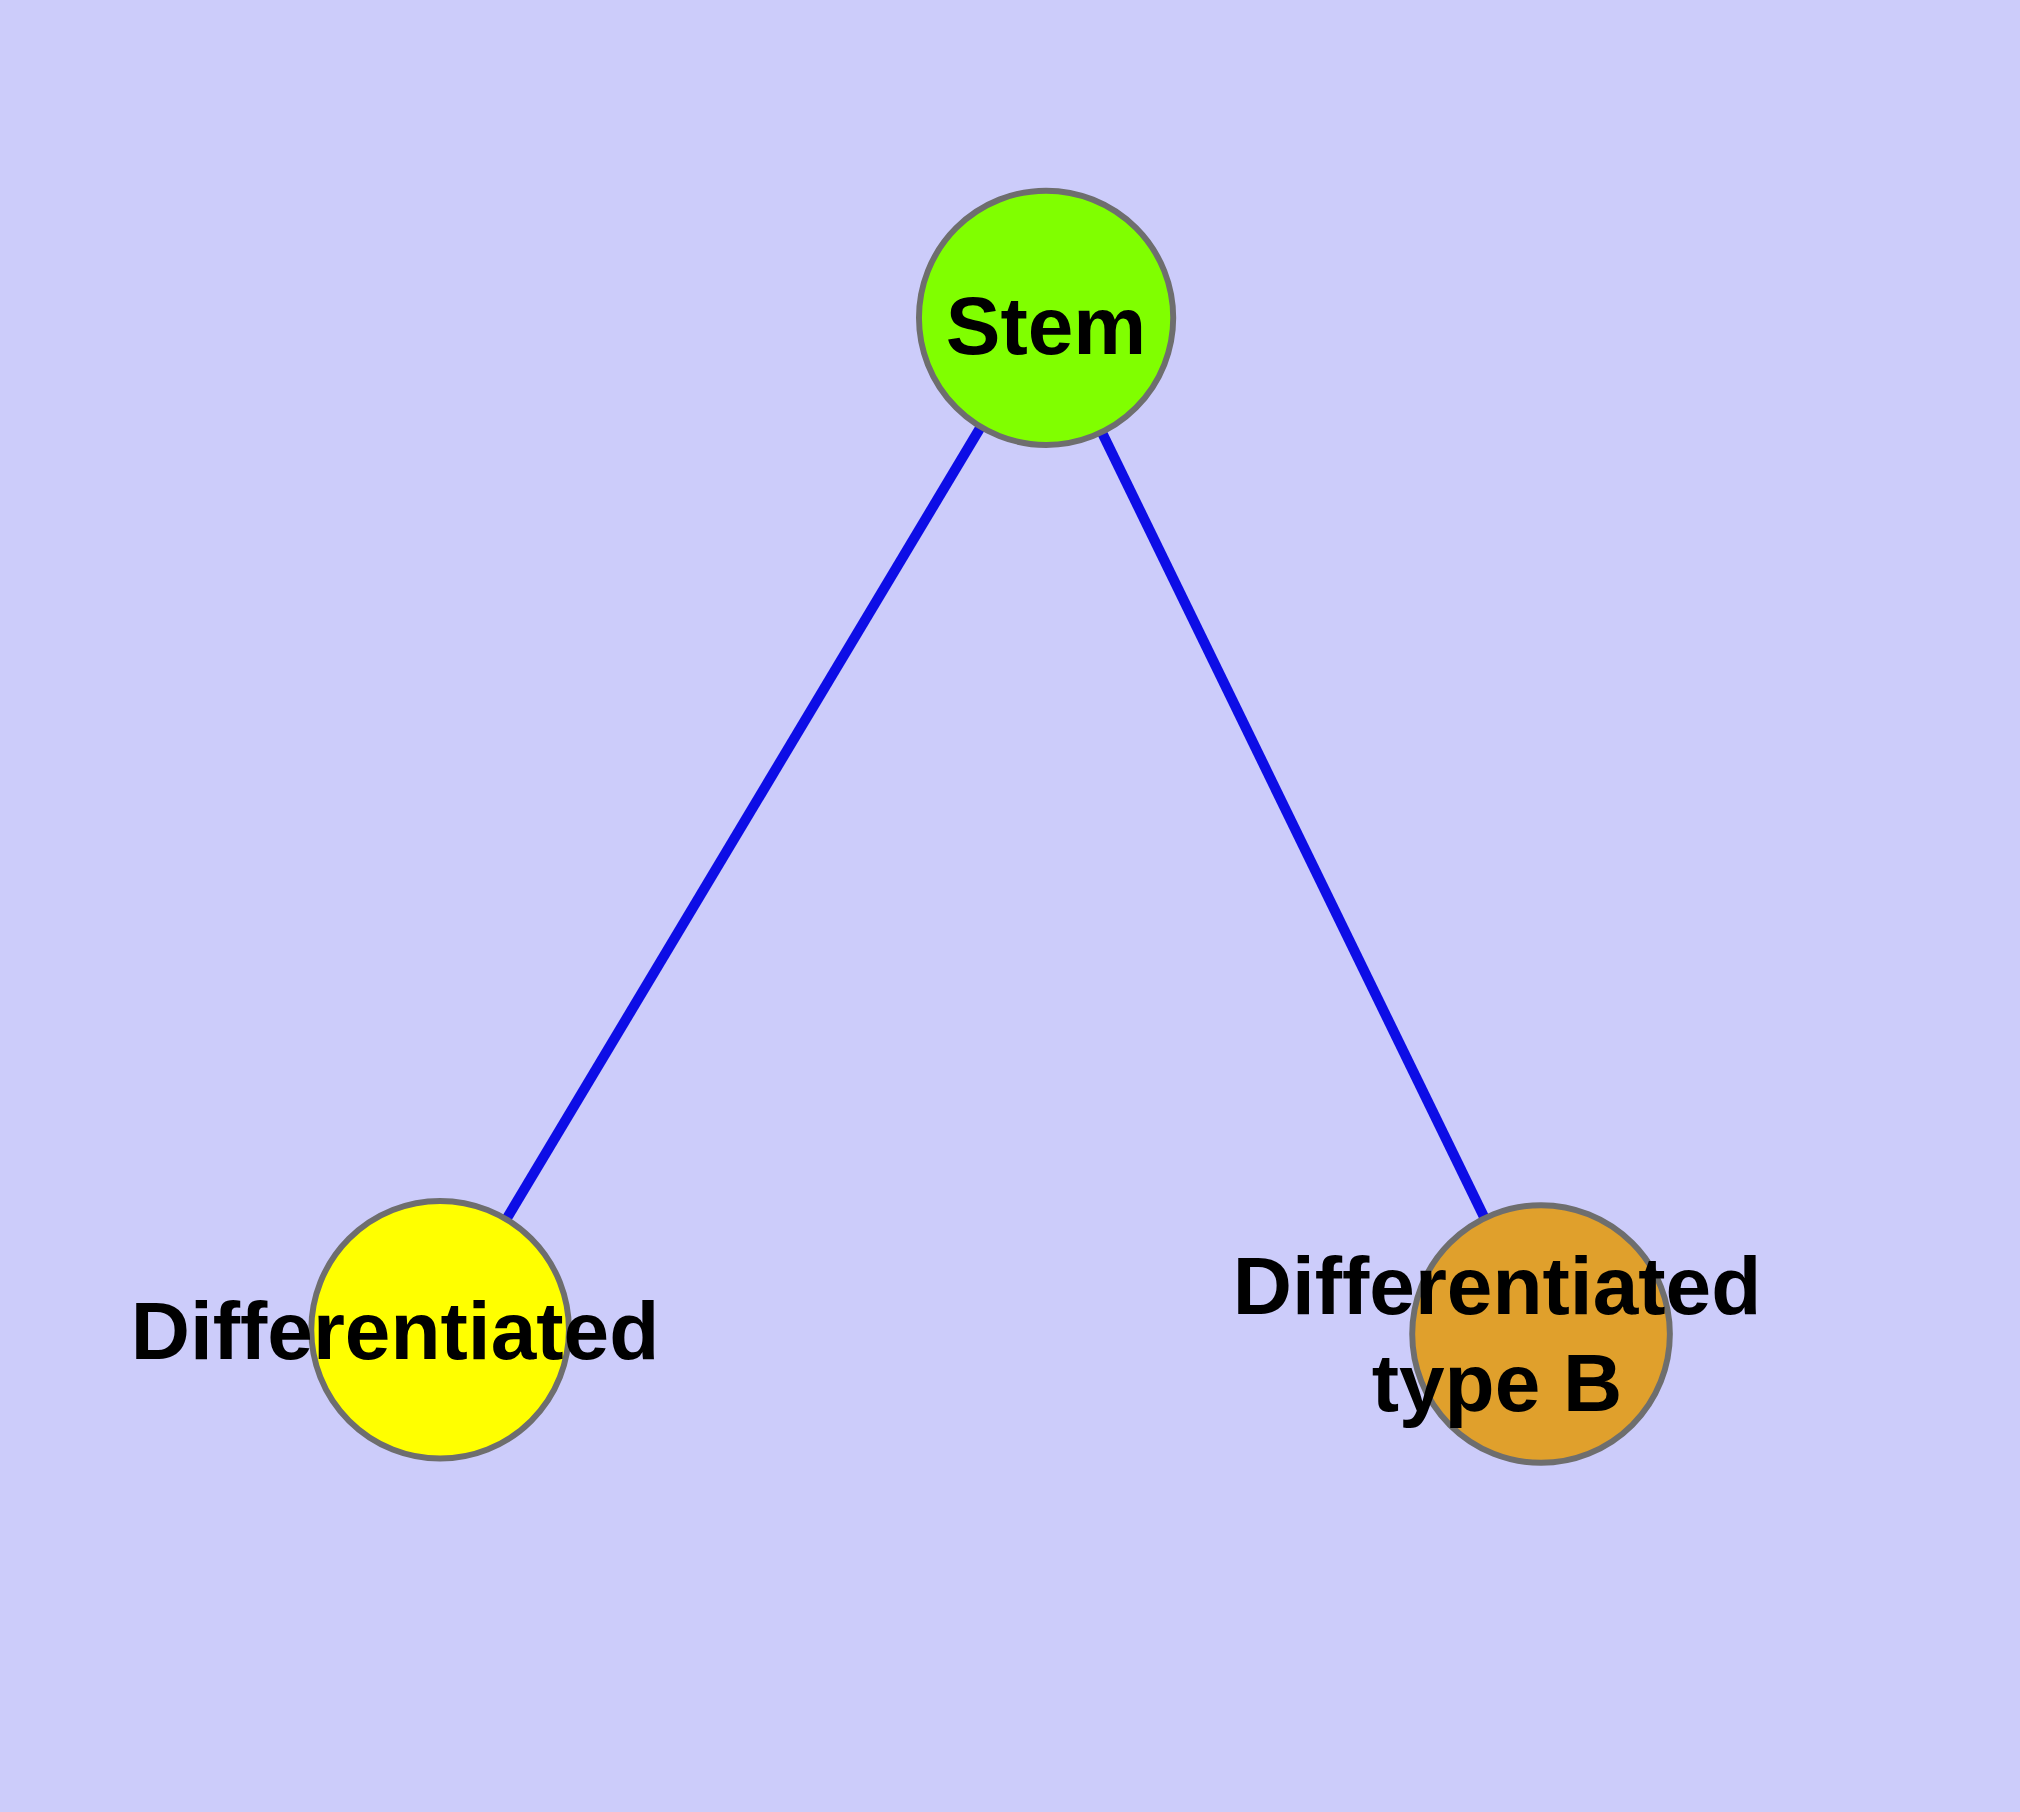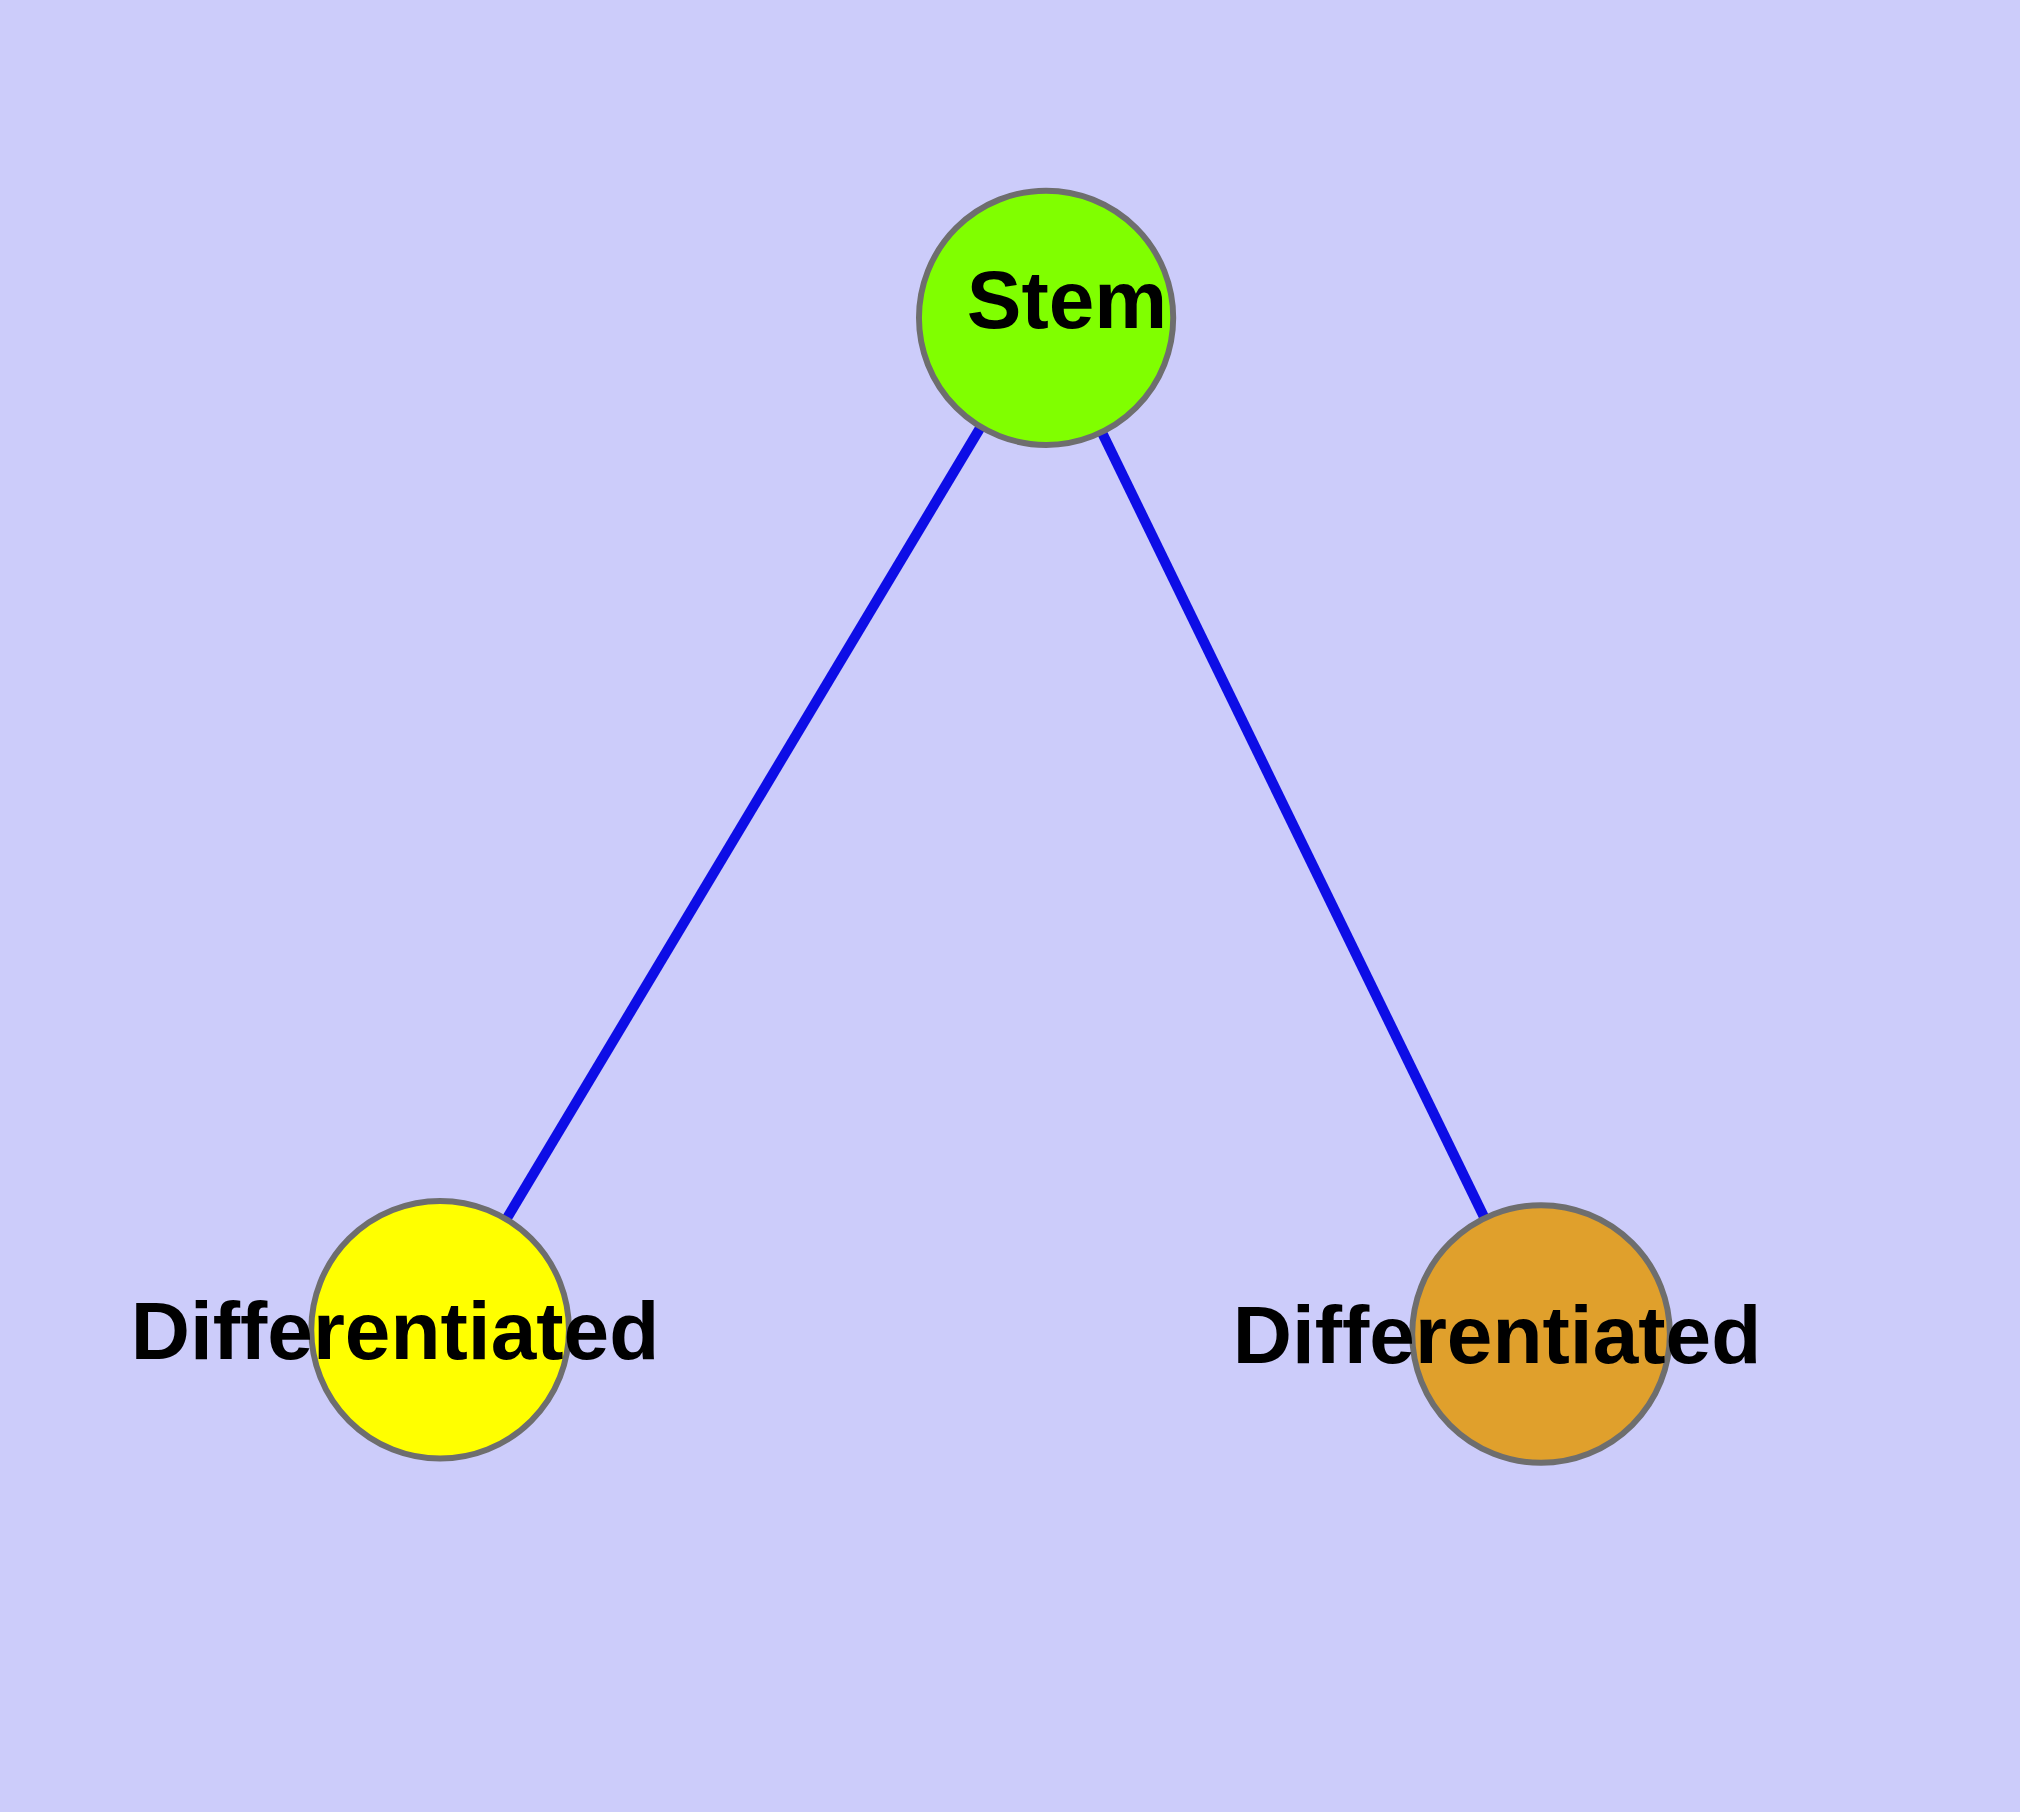--- a/index.html
+++ b/index.html
@@ -46,18 +46,18 @@
         <line x1="1234" y1="375" x2="519" y2="1569" stroke="#0d0de6" stroke-width="12" stroke-linecap="butt"></line>
         <line x1="1234" y1="375" x2="1818" y2="1574" stroke="#0d0de6" stroke-width="12" stroke-linecap="butt"></line>
       </g>
     <g id="node-layer">
         <circle cx="1234" cy="375" r="150" fill="#80ff00" stroke="#6e6e6e" stroke-width="7"></circle>
         <circle cx="519" cy="1569" r="152" fill="#ffff00" stroke="#6e6e6e" stroke-width="7"></circle>
         <circle cx="1818" cy="1574" r="152" fill="#e0a02c" stroke="#6e6e6e" stroke-width="7"></circle>
       </g>
   </svg>
   <div id="label-layer">
-      <div class="node-label" style="left: 1046px; top: 300px; font-size: 82px; color: rgb(0, 0, 0); margin-left: 21px;"><div>Stem</div></div>
+      <div class="node-label" style="left: 1046px; top: 326px; font-size: 82px; color: rgb(0, 0, 0);"><div>Stem</div></div>
       <div class="node-label" style="left: 395px; top: 1331px; font-size: 82px; color: rgb(0, 0, 0);"><div>Differentiated</div></div>
-      <div class="node-label" style="left: 1497px; top: 1335px; font-size: 82px; color: rgb(0, 0, 0);"><div>Differentiated</div></div>
+      <div class="node-label" style="left: 1497px; top: 1335px; font-size: 82px; color: rgb(0, 0, 0);"><div>Differentiated</div><div>type B</div></div>
     </div>
 </div>
 
 
 </body></html>

